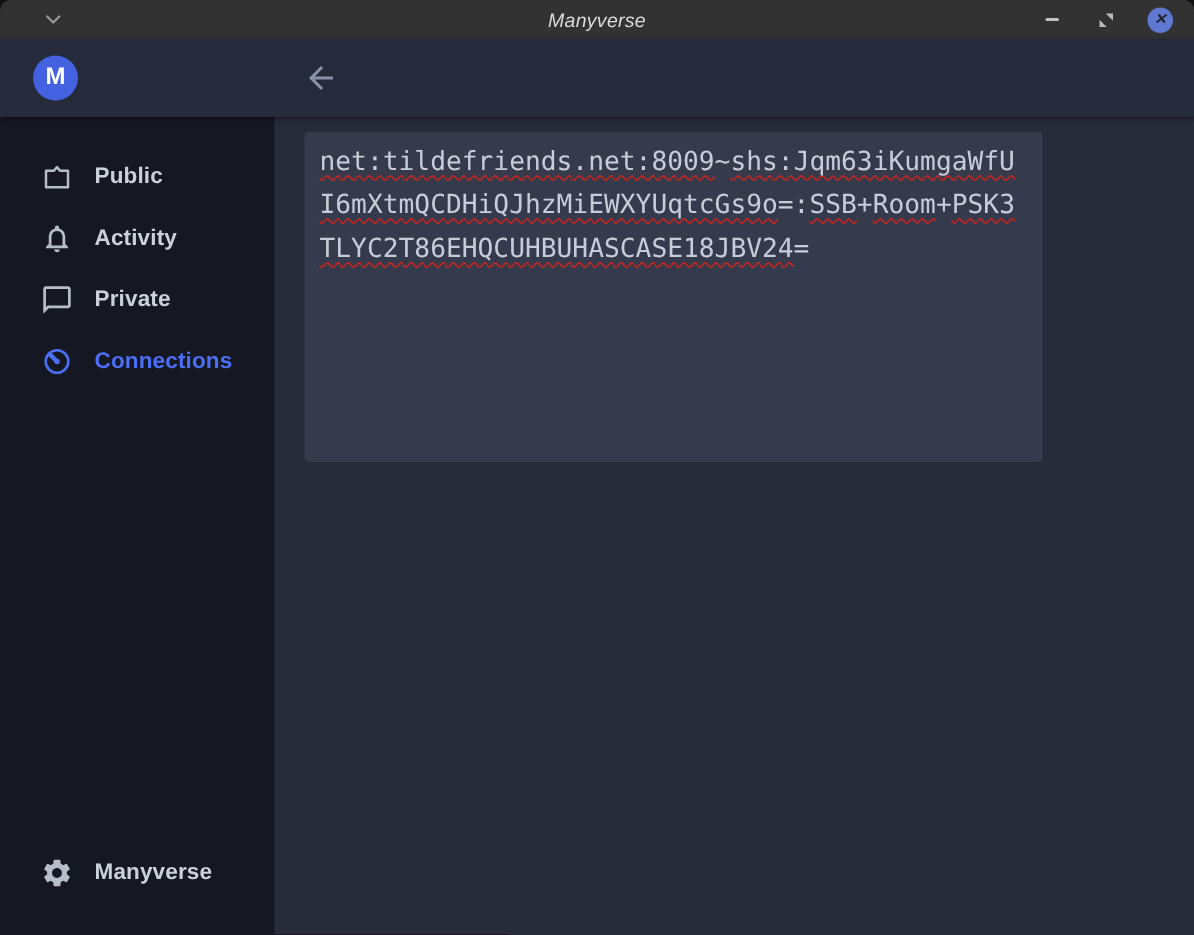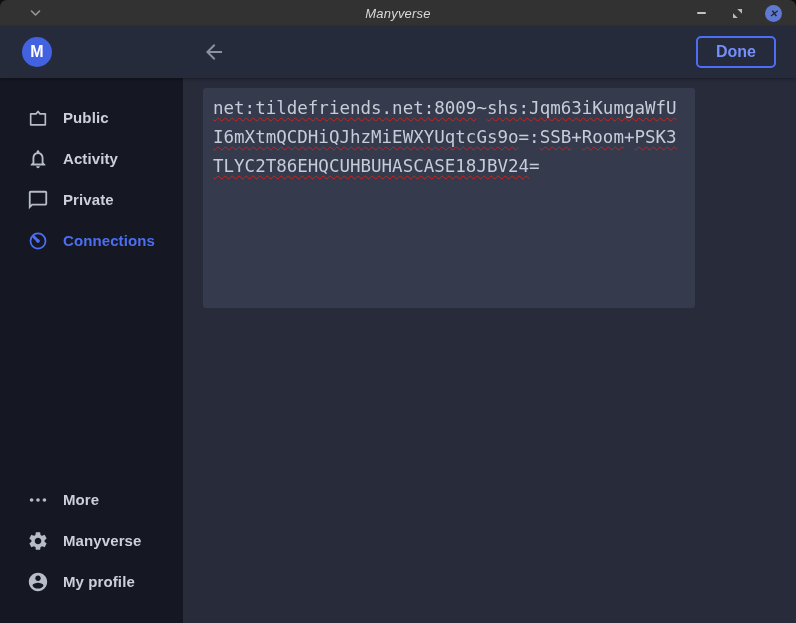--- a/index.html
+++ b/index.html
@@ -111,21 +111,20 @@
     </span>
   </div>
 
   <div class="appbar">
     <div class="logo">M</div>
     <span class="back">
       <svg width="24" height="24" viewBox="0 0 24 24">
           <path d="M20 11H7.83l5.59-5.59L12 4l-8 8 8 8 1.41-1.41L7.83 13H20v-2z" fill="currentColor"></path>
         </svg>
     </span>
-    <button class="done-btn">Done</button>
   </div>
 
   <div class="content-row">
 
     <nav class="sidebar">
       <div class="nav-group">
 
         <div class="nav-item">
           <span class="nav-icon">
             <svg width="22" height="22" viewBox="0 0 24 24">
@@ -161,48 +160,30 @@
               <circle cx="12" cy="12" r="2" fill="currentColor"></circle>
             </svg>
           </span>
           <span class="nav-label">Connections</span>
         </div>
 
       </div>
 
       <div class="nav-group">
 
-        <div class="nav-item">
-          <span class="nav-icon">
-            <svg width="22" height="22" viewBox="0 0 24 24">
-                <circle cx="5" cy="12" r="2" fill="currentColor"></circle>
-                <circle cx="12" cy="12" r="2" fill="currentColor"></circle>
-                <circle cx="19" cy="12" r="2" fill="currentColor"></circle>
-              </svg>
-          </span>
-          <span class="nav-label">More</span>
-        </div>
 
         <div class="nav-item">
           <span class="nav-icon">
             <svg width="22" height="22" viewBox="0 0 24 24">
                 <path d="M19.14 12.94c.04-.3.06-.61.06-.94 0-.32-.02-.64-.07-.94l2.03-1.58c.18-.14.23-.41.12-.61l-1.92-3.32c-.12-.22-.37-.29-.59-.22l-2.39.96c-.5-.38-1.03-.7-1.62-.94l-.36-2.54c-.04-.24-.24-.41-.48-.41h-3.84c-.24 0-.43.17-.47.41l-.36 2.54c-.59.24-1.13.57-1.62.94l-2.39-.96c-.22-.08-.47 0-.59.22L2.74 8.87c-.12.21-.08.47.12.61l2.03 1.58c-.05.3-.09.63-.09.94s.02.64.07.94l-2.03 1.58c-.18.14-.23.41-.12.61l1.92 3.32c.12.22.37.29.59.22l2.39-.96c.5.38 1.03.7 1.62.94l.36 2.54c.05.24.24.41.48.41h3.84c.24 0 .44-.17.47-.41l.36-2.54c.59-.24 1.13-.56 1.62-.94l2.39.96c.22.08.47 0 .59-.22l1.92-3.32c.12-.22.07-.47-.12-.61l-2.01-1.58zM12 15.6c-1.98 0-3.6-1.62-3.6-3.6s1.62-3.6 3.6-3.6 3.6 1.62 3.6 3.6-1.62 3.6-3.6 3.6z" fill="currentColor"></path>
               </svg>
           </span>
           <span class="nav-label">Manyverse</span>
         </div>
 
-        <div class="nav-item">
-          <span class="nav-icon">
-            <svg width="22" height="22" viewBox="0 0 24 24">
-                <path d="M12 2C6.48 2 2 6.48 2 12s4.48 10 10 10 10-4.48 10-10S17.52 2 12 2zm0 3c1.66 0 3 1.34 3 3s-1.34 3-3 3-3-1.34-3-3 1.34-3 3-3zm0 14.2c-2.5 0-4.71-1.28-6-3.22.03-1.99 4-3.08 6-3.08 1.99 0 5.97 1.09 6 3.08-1.29 1.94-3.5 3.22-6 3.22z" fill="currentColor"></path>
-              </svg>
-          </span>
-          <span class="nav-label">My profile</span>
-        </div>
 
       </div>
     </nav>
 
     <main class="main">
       <div class="invite-box"><span class="misspelled">net:tildefriends.net:8009</span><span>~</span><span class="misspelled">shs:Jqm63iKumgaWfUI6mXtmQCDHiQJhzMiEWXYUqtcGs9o</span><span>=:</span><span class="misspelled">SSB</span><span>+</span><span class="misspelled">Room</span><span>+</span><span class="misspelled">PSK3TLYC2T86EHQCUHBUHASCASE18JBV24</span><span>=</span></div>
     </main>
 
   </div>
 </div>

